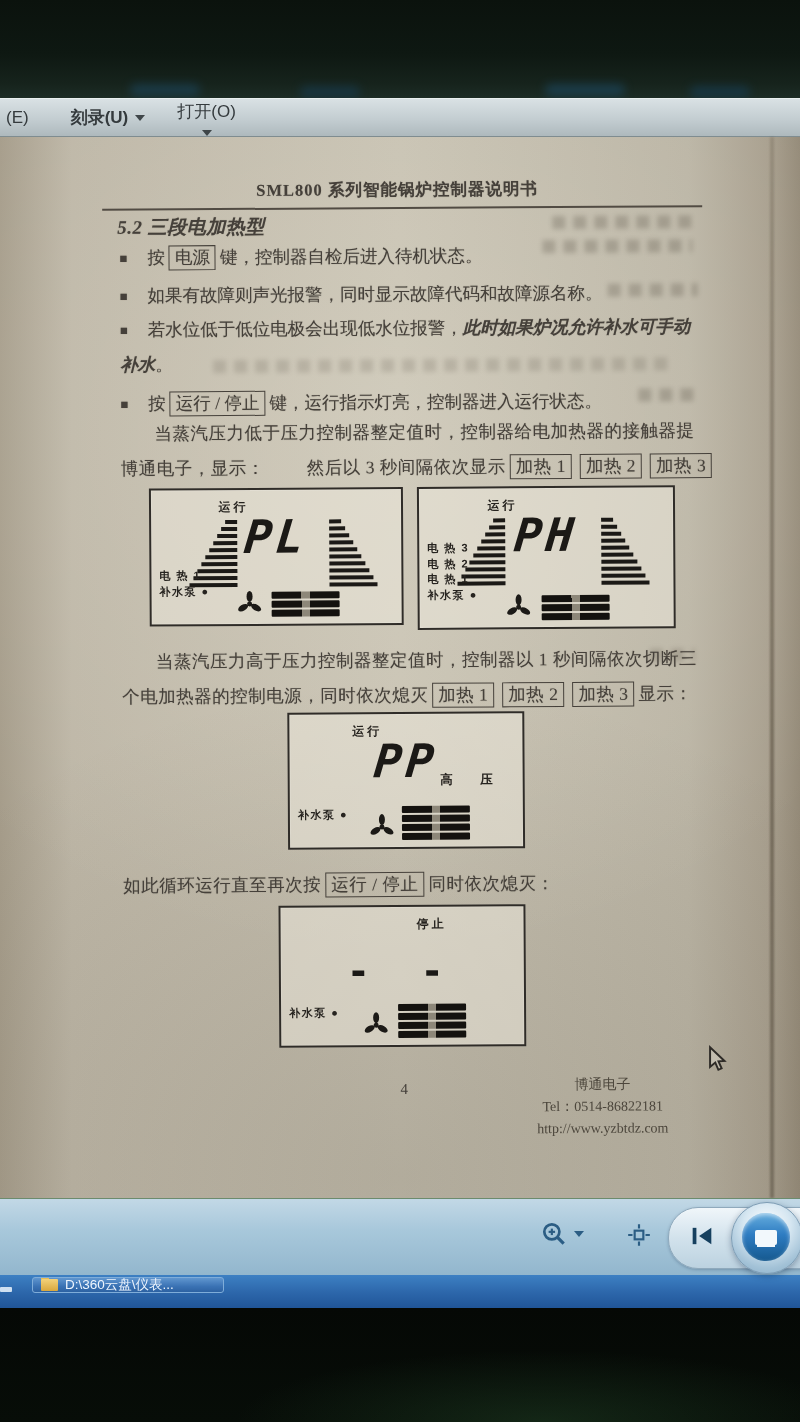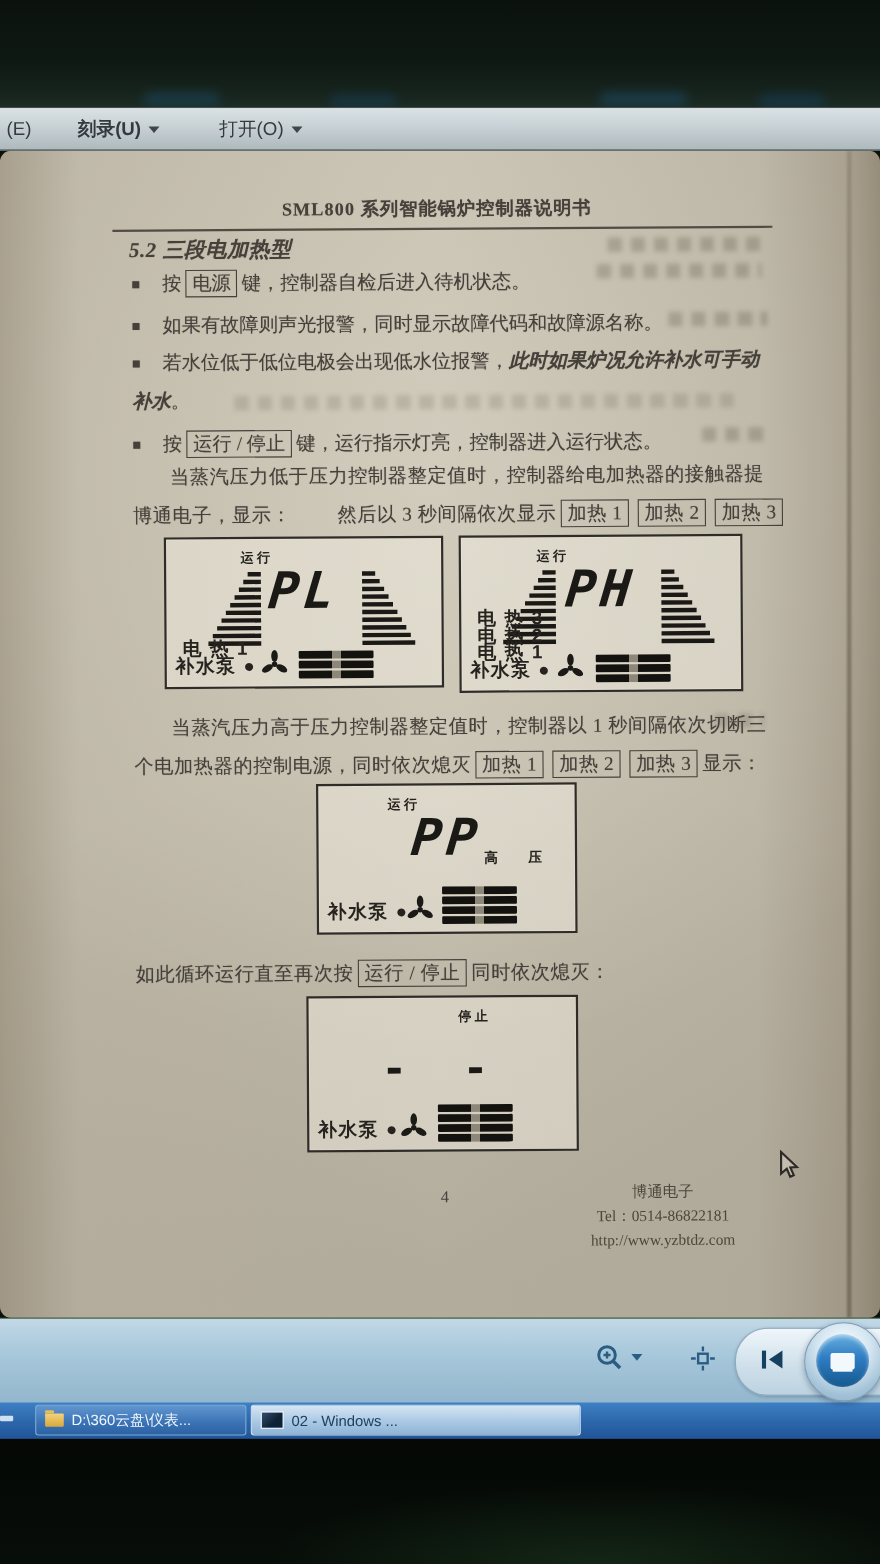--- a/index.html
+++ b/index.html
@@ -16,31 +16,31 @@
   .g4{left:690px;top:86px;width:60px;background:#16405c;}
 
   
   .menubar{position:absolute;left:0;top:98px;width:800px;height:39px;
     background:linear-gradient(180deg,#d9e1e4 0%,#c3cdd1 55%,#aeb9bd 100%);
     border-top:1px solid #e9efef;border-bottom:1px solid #7f8c90;
     display:flex;align-items:center;color:#343a3d;font-size:17px;box-sizing:border-box;}
   .menu-item{display:flex;align-items:center;gap:7px;padding:0 6px;cursor:default;}
   .mi-e{margin-left:0;}
   .mi-burn{margin-left:30px;font-weight:bold;}
-  .mi-open{margin-left:42px;}
+  .mi-open{margin-left:20px;flex-direction:column;}
   .caret{width:0;height:0;border-left:5px solid transparent;border-right:5px solid transparent;
     border-top:6px solid #3f4649;}
 
   
   .viewer{position:absolute;left:0;top:137px;width:800px;height:1061px;
     background:
       radial-gradient(120% 80% at 48% 28%, rgba(255,252,240,.20), transparent 62%),
       radial-gradient(150% 90% at 50% 98%, rgba(55,48,35,.14), transparent 52%),
       linear-gradient(90deg,#a59c8a 0%,#bdb6a6 9%,#c6c0b0 50%,#bab4a4 86%,#a89f8e 96%,#948a78 100%),
-      #b5ae9e; border-radius: 10px;}
+      #b5ae9e;}
   .page-crease{position:absolute;right:26px;top:0;width:4px;height:100%;
     background:linear-gradient(180deg,rgba(95,85,68,.25),rgba(70,60,45,.5) 60%,rgba(60,52,38,.4));
     filter:blur(1px);}
   .doc{position:absolute;left:0;top:0;width:800px;height:1061px;color:#45403a;
     transform:rotate(-0.35deg);font-family:"Liberation Serif",serif;}
   .line{position:absolute;white-space:nowrap;font-size:17.5px;letter-spacing:.5px;
     text-shadow:0 0 1px rgba(60,55,45,.35);}
   .doc-title{left:0;width:100%;top:42px;text-align:center;font-weight:bold;font-size:16.5px;
     letter-spacing:1px;position:absolute;text-shadow:0 0 1px rgba(60,55,45,.4);}
   .rule{position:absolute;left:105px;right:95px;top:70px;height:2px;background:#514b43;}
@@ -66,22 +66,22 @@
     letter-spacing:3px;color:#26231f;}
   .lcd.stop .lcd-status{left:56%;}
   .lcd-value{position:absolute;top:20px;left:0;width:100%;text-align:center;
     font-family:"DejaVu Sans Mono",monospace;font-weight:bold;font-style:italic;
     font-size:46px;letter-spacing:4px;transform:skewX(-6deg);color:#1b1916;}
   .lcd-value.dashes{font-size:38px;top:42px;letter-spacing:14px;transform:none;font-style:normal;}
   .gauge{position:absolute;top:30px;display:flex;flex-direction:column;gap:3px;}
   .gauge.left{left:38px;align-items:flex-end;}
   .gauge.right{right:24px;align-items:flex-start;}
   .gauge i{display:block;height:4px;background:#1b1916;}
-  .lcd-labels{position:absolute;left:8px;bottom:11px;font-size:17px;font-weight:bold;
-    letter-spacing:1.5px;line-height:15.5px;color:#26231f;text-align:center;}
+  .lcd-labels{position:absolute;left:8px;bottom:25px;font-size:11px;font-weight:bold;
+    letter-spacing:1.5px;line-height:15.5px;color:#26231f;}
   .fan{position:absolute;left:33%;bottom:5px;width:30px;height:30px;}
   .heater{position:absolute;left:48%;bottom:7px;display:flex;flex-direction:column;gap:2px;}
   .heater i{display:block;width:68px;height:7px;border-radius:1px;
     background:linear-gradient(90deg,#14120f 0 44%,#8d8779 44% 56%,#14120f 56% 100%);}
   .lcd-right-label{position:absolute;right:18px;top:58px;font-size:12.5px;font-weight:bold;
     letter-spacing:12px;color:#26231f;}
 
   
   .page-num{position:absolute;left:398px;top:944px;font-size:15px;}
   .footer-block{position:absolute;left:500px;top:938px;width:200px;text-align:center;
@@ -104,21 +104,21 @@
   .play-inner{position:absolute;left:10px;top:10px;width:48px;height:48px;border-radius:50%;
     background:linear-gradient(180deg,#66aede 0%,#2e7cc2 45%,#15598f 100%);
     box-shadow:inset 0 2px 4px rgba(255,255,255,.55);display:flex;align-items:center;justify-content:center;}
   .play-glyph{width:22px;height:15px;background:#f2f8fc;border-radius:2px;
     box-shadow:0 4px 0 -2px #f2f8fc;}
 
   
   .taskbar{position:absolute;left:0;top:1275px;width:800px;height:33px;z-index:10;
     background:linear-gradient(180deg,#3d80c3 0%,#2c66aa 55%,#205598 100%);}
   .tb-dash{position:absolute;left:0;top:12px;width:12px;height:5px;background:#cfe0f1;border-radius:1px;}
-  .tb-btn{position:absolute;top:2px;height:28px;border-radius:3px;display:flex;align-items:center;
+  .tb-btn{position:absolute;top:2px;height:16px;border-radius:3px;display:flex;align-items:center;
     gap:7px;padding:0 8px;box-sizing:border-box;font-size:13.5px;overflow:hidden;white-space:nowrap;}
   .tb-btn1{left:32px;width:192px;background:linear-gradient(180deg,#6096cf,#3a72b4 60%,#2d62a2);
     border:1px solid #7fadd9;color:#eef5fd;}
   .tb-btn2{left:228px;width:300px;background:linear-gradient(180deg,#d6e5f2,#a9c8e4 55%,#8fb4d6);
     border:1px solid #cfe2f2;color:#1e3f60;}
   .folder-icon{width:17px;height:12px;background:linear-gradient(180deg,#f3d27a,#d9a83e);
     border-radius:1px;position:relative;flex:0 0 auto;}
   .folder-icon:before{content:"";position:absolute;left:0;top:-3px;width:8px;height:3px;
     background:#e7bd55;border-radius:1px 1px 0 0;}
   .thumb-icon{width:19px;height:14px;background:linear-gradient(135deg,#35506b,#0e2236 60%);
@@ -396,22 +396,18 @@
       <div class="play-glyph"></div>
     </div>
   </div>
 
   <div class="taskbar">
     <div class="tb-dash"></div>
     <div class="tb-btn tb-btn1">
       <span class="folder-icon"></span>
       <span>D:\360云盘\仪表...</span>
     </div>
-    <div class="tb-btn tb-btn2">
-      <span class="thumb-icon"></span>
-      <span>02 - Windows ...</span>
-    </div>
   </div>
 
   <div class="bottom-dark"></div>
 
 
 </div>
 
 </body></html>

